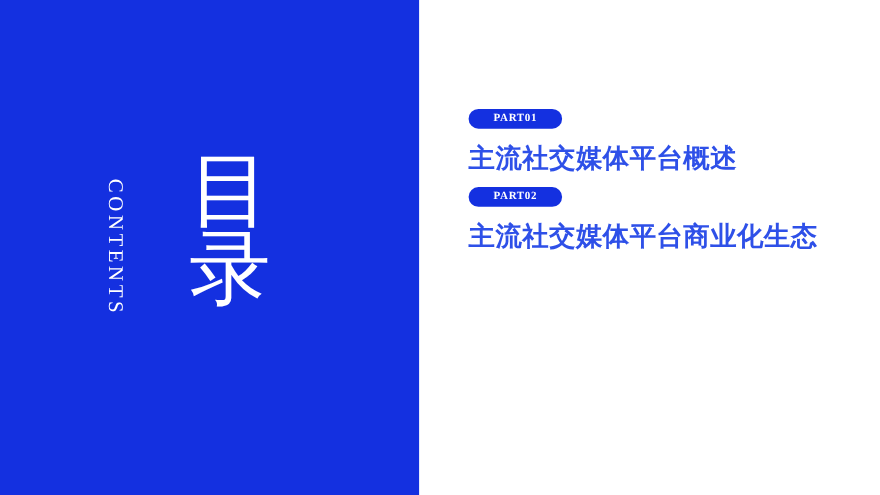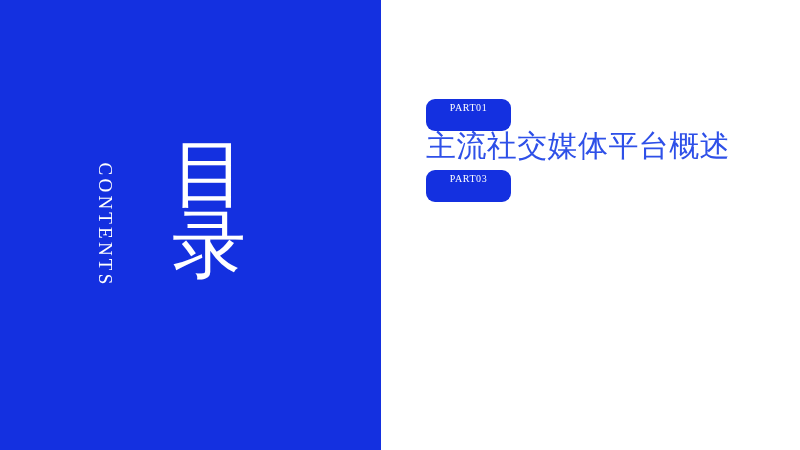--- a/index.html
+++ b/index.html
@@ -72,40 +72,42 @@
     width: 350px;
   }
   .entry {
     position: relative;
     height: 71px;
   }
   .pill {
     display: inline-block;
     box-sizing: border-box;
     min-width: 85px;
-    height: 32px;
+    height: 18px;
     padding: 0 14px;
     border-radius: 9px;
     background: #1430e0;
     color: #ffffff;
     font-family: "Liberation Serif", "DejaVu Serif", serif;
     font-size: 10px;
     line-height: 18px;
     letter-spacing: 0.6px;
     text-align: center;
     white-space: nowrap;
+    font-weight: bold;
   }
   .entry-title {
-    margin-top: 0;
+    margin-top: 12px;
     color: #2e50e8;
     font-family: "DejaVu Sans", "Liberation Sans", sans-serif;
-    font-size: 30px;
+    font-size: 24px;
     line-height: 30px;
     letter-spacing: 0.4px;
     white-space: nowrap;
+    font-weight: bold;
   }
 </style>
 </head>
 <body>
 
 <div id="slide">
 
   <div id="left-panel">
 
     <div id="contents-label">
@@ -119,23 +121,26 @@
 
   </div>
 
   <div id="content-list">
 
     <div class="entry">
       <span class="pill">PART01</span>
       <div class="entry-title">主流社交媒体平台概述</div>
     </div>
 
+    <div class="entry">
+      <span class="pill">PART02</span>
+      <div class="entry-title">主流社交媒体平台商业化生态</div>
+    </div>
 
     <div class="entry">
-      <span class="pill">PART03</span>
     </div>
 
     <div class="entry">
     </div>
 
   </div>
 
 </div>
 
 </body></html>

